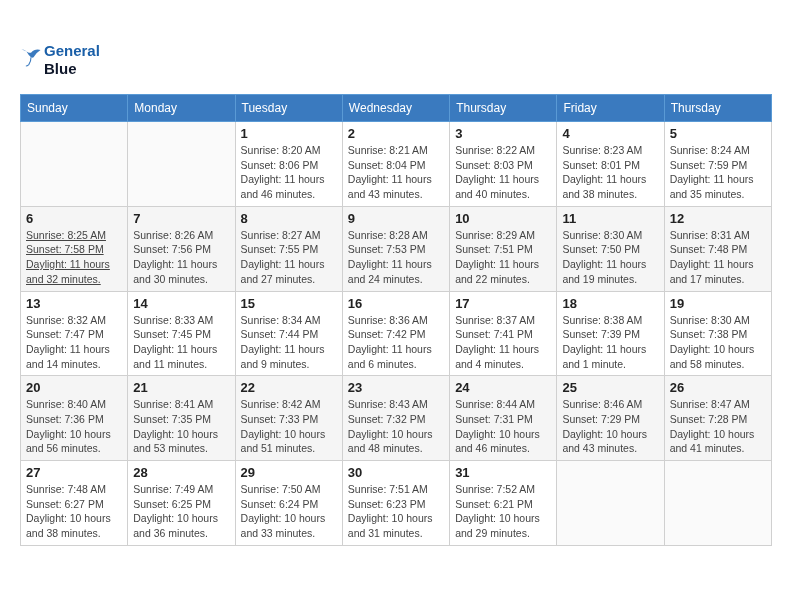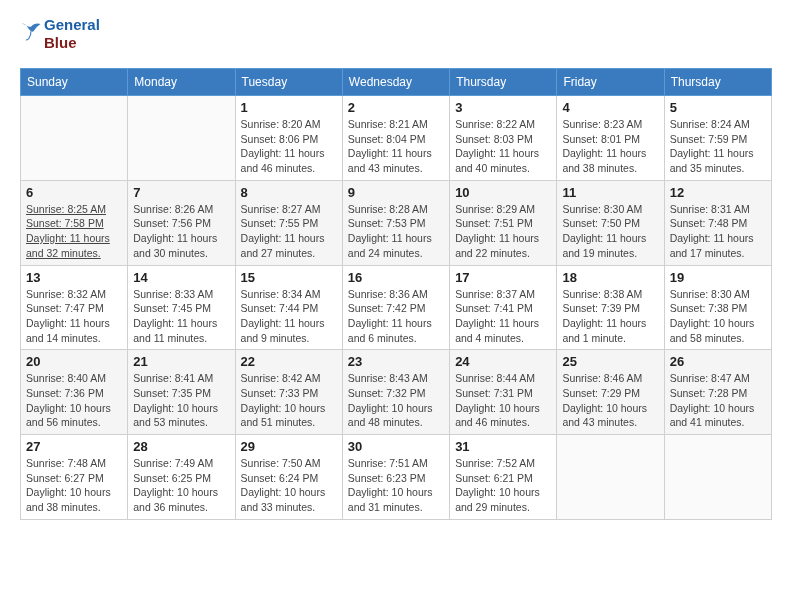--- a/index.html
+++ b/index.html
@@ -8,20 +8,21 @@
       background: #fff;
       width: 792px;
       min-height: 612px;
       padding: 16px 20px;
     }
     .header-area {
       display: flex;
       align-items: flex-start;
       justify-content: space-between;
       margin-bottom: 8px;
+      margin-top: 26px;
     }
     .logo {
       display: flex;
       align-items: center;
       gap: 2px;
     }
     .logo-text {
       font-size: 15px;
       font-weight: bold;
       color: #333;
@@ -99,21 +100,21 @@
 <div class="header-area">
   <div class="logo">
     <div>
       <svg class="logo-bird" viewBox="0 0 30 30">
         <path d="M15 8 Q20 2 28 4 Q22 8 20 12 Q18 16 15 14 Q12 12 10 8 Q8 4 2 3 Q8 5 12 8 Z" fill="#3a7abf"></path>
         <path d="M15 14 Q15 20 12 24 Q10 26 8 26" stroke="#3a7abf" stroke-width="1.5" fill="none"></path>
       </svg>
     </div>
     <div class="logo-text">
       <div><span>General</span></div>
-      <div><span style="color:#7f1d1d">Blue</span></div>
+      <div><span style="color:#0f172a">Blue</span></div>
     </div>
   </div>
   <div class="title-block">
   </div>
 </div>
 
 <table class="calendar">
   <thead>
     <tr>
     <th>Sunday</th>

